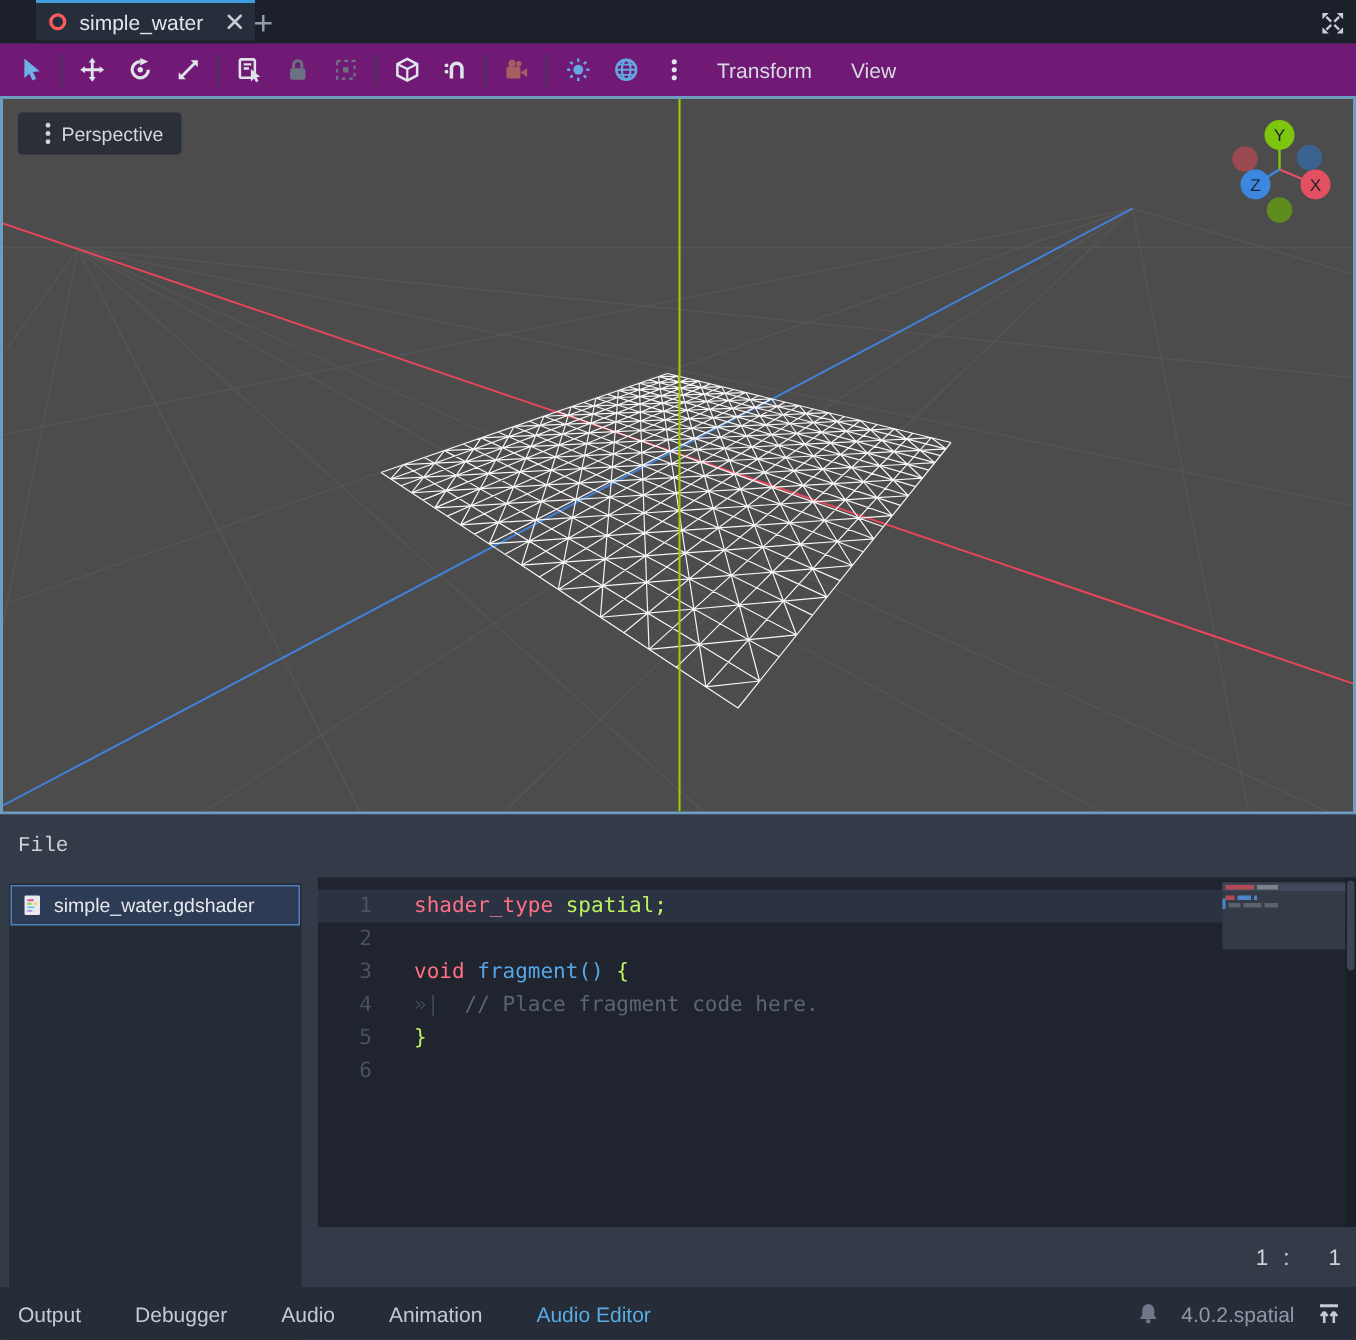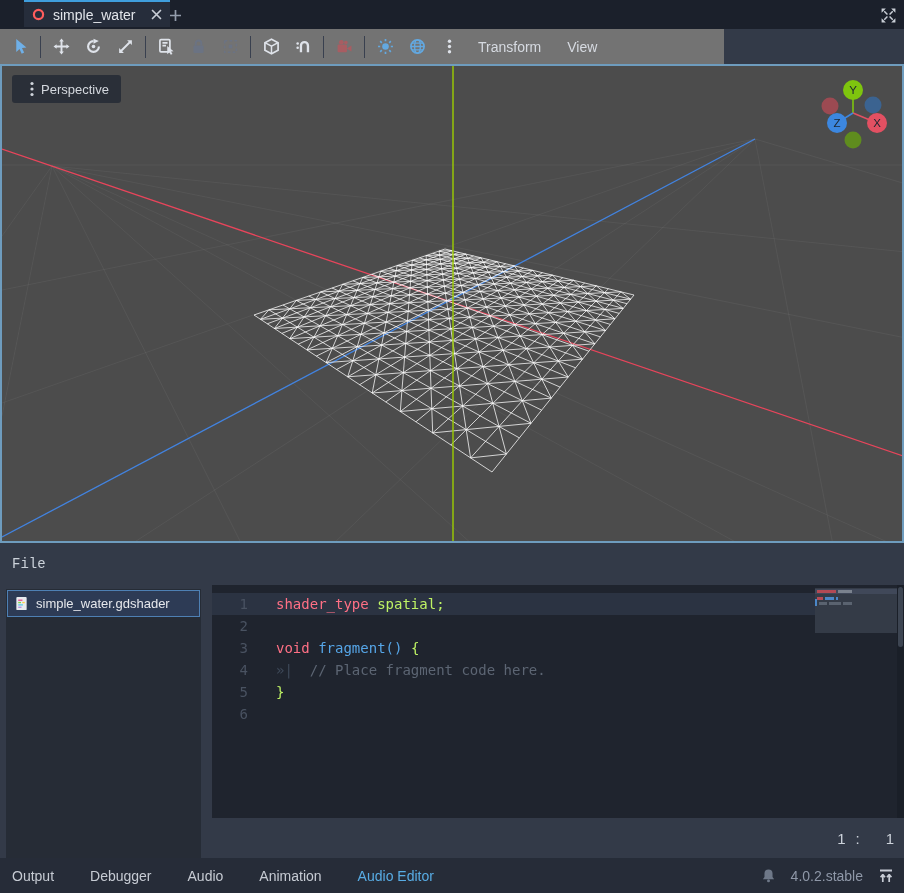--- a/index.html
+++ b/index.html
@@ -6,21 +6,21 @@
     font-family:"Liberation Sans",sans-serif;-webkit-font-smoothing:antialiased;}
   
   .tabbar{position:absolute;top:0;left:0;width:904px;height:29px;background:#1b202b;}
   .tab{position:absolute;left:8px;top:0;height:27px;width:146px;background:#262d3b;
     border-top:2px solid #3f9edd;display:flex;align-items:center;padding:0 8px;box-sizing:border-box;margin-left:16px;}
   .tlabel{font-size:14px;color:#e2e5ea;margin-left:8px;flex:1;}
   .tclose{display:flex;align-items:center;color:#c8cdd6;}
   .newtab{position:absolute;left:163px;top:3px;width:24px;height:24px;display:flex;align-items:center;justify-content:center;color:#939cab;}
   .fsbtn{position:absolute;right:5px;top:4px;width:22px;height:22px;display:flex;align-items:center;justify-content:center;color:#c9ced6;}
   
-  .toolbar{position:absolute;top:29px;left:0;width:724px;height:35px;background:#737373;
+  .toolbar{position:absolute;top:29px;left:0;width:904px;height:35px;background:#701a75;
     display:flex;align-items:center;padding-left:4px;box-sizing:border-box;}
   .tbtn{width:32px;height:35px;display:flex;align-items:center;justify-content:center;color:#dfe3ea;}
   .tbtn.active{color:#6fb0e8;}
   .tbtn.disabled{color:#6b7383;}
   .tbtn.danger{color:#a85d62;}
   .tbtn.info{color:#63a8e0;}
   .tsep{width:1px;height:22px;background:#39404f;margin:0 4px;}
   .tmenu{padding:0 13px;font-size:14px;color:#d6dae1;height:35px;display:flex;align-items:center;}
   
   .viewport{position:absolute;top:64px;left:0;width:904px;height:479px;background:#4c4c4c;
@@ -316,21 +316,21 @@
       <span class="stab">Animation</span>
       <span class="stab active">Audio Editor</span>
     </div>
   <div class="sright">
     <span class="bell">
       <svg width="15" height="15" viewBox="0 0 16 16">
           <path d="M8 1.5 a4.3 4.3 0 0 1 4.3 4.3 V9.5 L14 12 H2 L3.7 9.5 V5.8 A4.3 4.3 0 0 1 8 1.5 Z" fill="currentColor"></path>
           <circle cx="8" cy="13.6" r="1.6" fill="currentColor"></circle>
         </svg>
     </span>
-    <span class="version">4.0.2.stable</span>
+    <span class="version">4.0.2.spatial</span>
     <span class="expandbtn">
       <svg width="16" height="16" viewBox="0 0 16 16">
           <path d="M2 2.5 H14" stroke="currentColor" stroke-width="2"></path>
           <path d="M4.8 14 V7 M4.8 6.5 L2.6 9.3 M4.8 6.5 L7 9.3 M11.2 14 V7 M11.2 6.5 L9 9.3 M11.2 6.5 L13.4 9.3" stroke="currentColor" stroke-width="1.7"></path>
         </svg>
     </span>
   </div>
 </div>
 
 </body></html>

